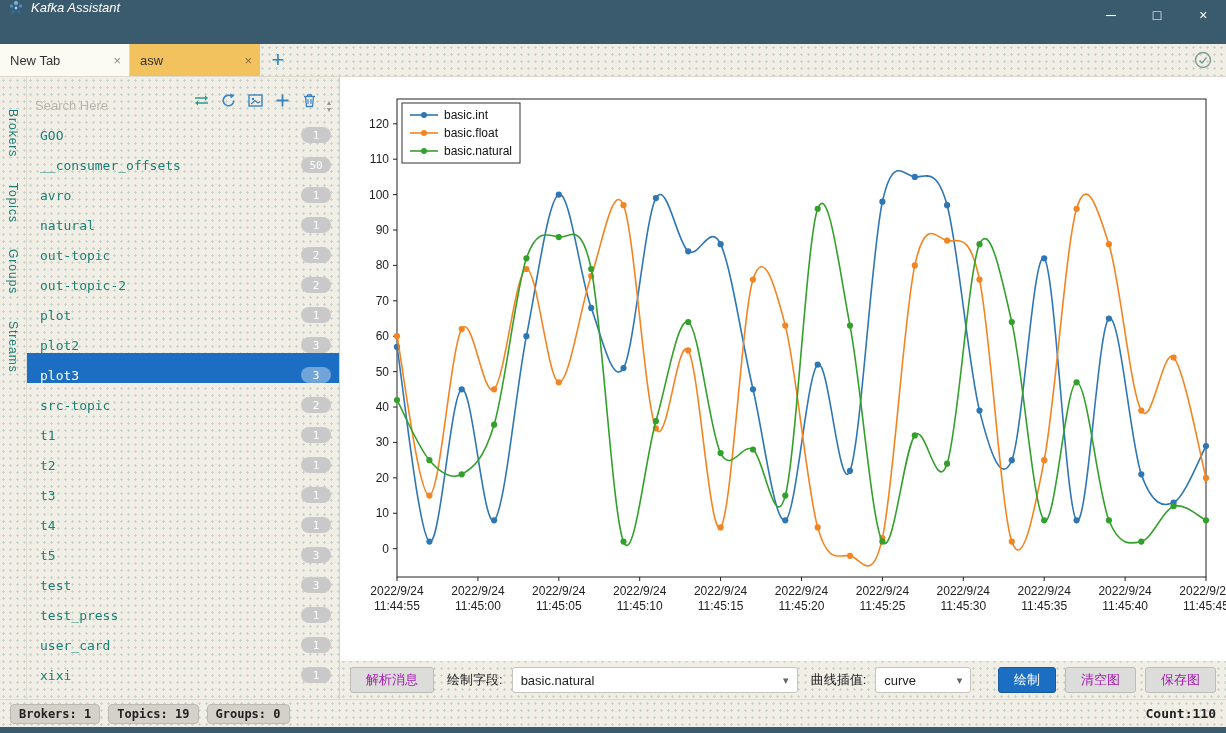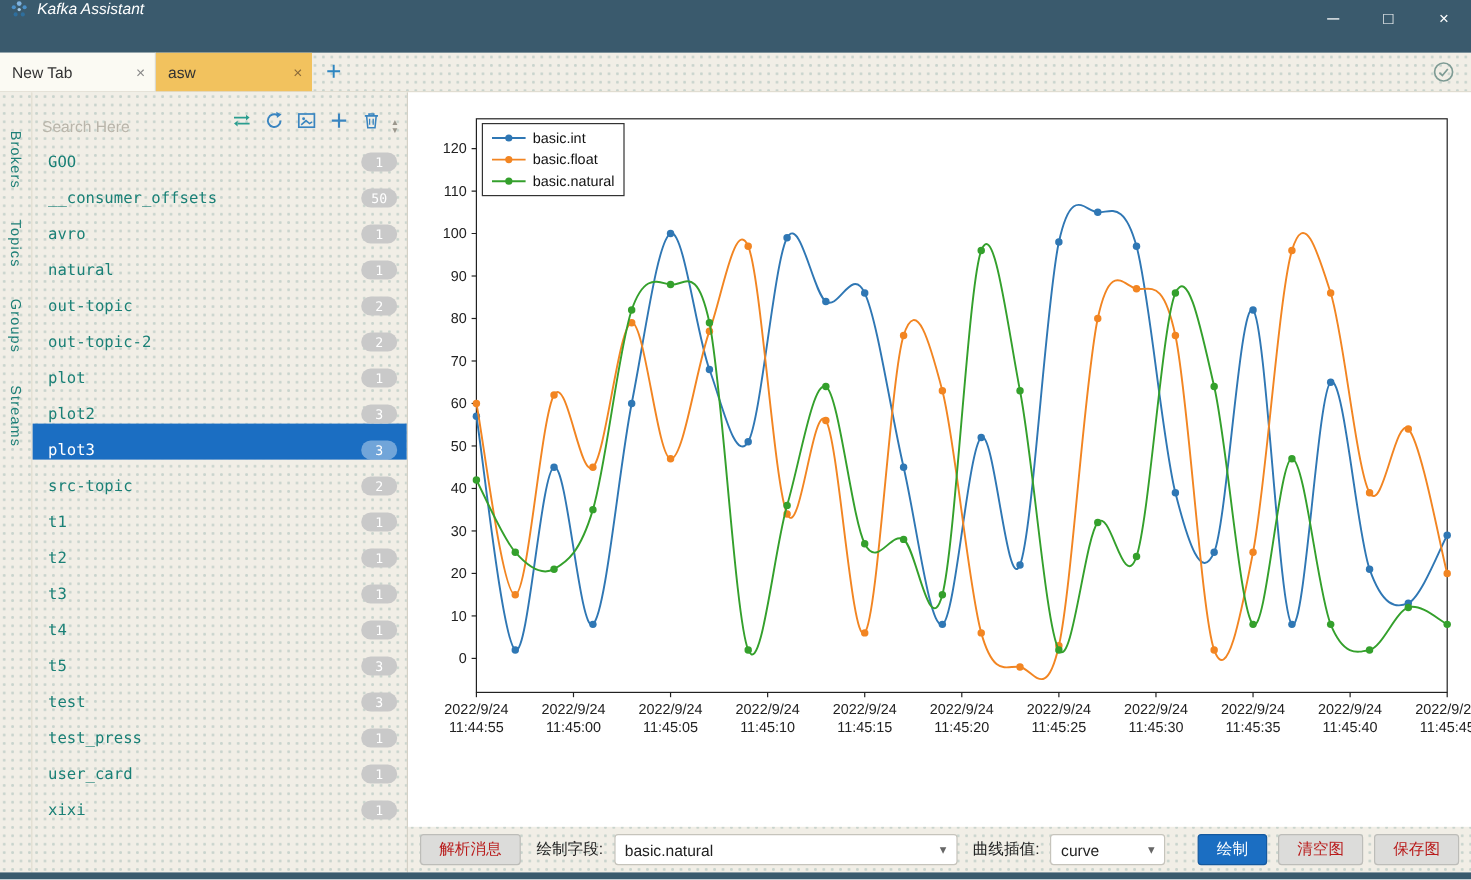--- a/index.html
+++ b/index.html
@@ -48,21 +48,21 @@
   
   .main { flex:1 1 auto; display:flex; flex-direction:column; min-width:0; }
   .main-tabs { height:36px; display:flex; align-items:flex-end; padding-left:6px; gap:2px; flex:0 0 auto; }
   .main-tab { padding:8px 13px 9px; font-size:14px; color:#333; }
   .main-tab.active { background:#fff; border:1px solid #d8d4c8; border-bottom:none; border-radius:3px 3px 0 0; }
   .chart-area { flex:1 1 auto; background:#fff; min-height:0; }
   .chart-area svg { display:block; font-family:"Liberation Sans",sans-serif; }
 
   .controls { height:38px; display:flex; align-items:center; padding:0 10px; gap:9px; flex:0 0 auto; }
   .btn { height:26px; padding:0 15px; background:#dcdcda; border:1px solid #bdbdb9; border-radius:3px;
-         font-size:13px; color:#b91c1c; display:flex; align-items:center; }
+         font-size:13px; color:#a21caf; display:flex; align-items:center; }
   .btn.primary { background:#1b6ec2; border-color:#15599e; color:#fff; }
   .ctl-label { font-size:13px; color:#222; margin-left:4px; }
   .combo { height:26px; background:#fff; border:1px solid #c6c4bc; border-radius:3px; display:flex; align-items:center;
            padding:0 8px; font-size:13px; color:#222; }
   .combo .caret { margin-left:auto; color:#666; font-size:11px; padding-left:8px; }
   .combo.field { width:286px; }
   .combo.interp { width:96px; }
   .spacer { flex:1 1 auto; }
 
   
@@ -416,14 +416,20 @@
           <span class="caret">▾</span>
         </div>
         <div class="spacer"></div>
         <div class="btn primary">绘制</div>
         <div class="btn">清空图</div>
         <div class="btn">保存图</div>
       </div>
     </div>
   </div>
 
+  <div class="statusbar dotbg">
+    <span class="status-badge">Brokers: 1</span>
+      <span class="status-badge">Topics: 19</span>
+      <span class="status-badge">Groups: 0</span>
+      <span class="status-count" style="order:99">Count:110</span>
+  </div>
   <div class="bottom-strip"></div>
 </div>
 
 </body></html>

